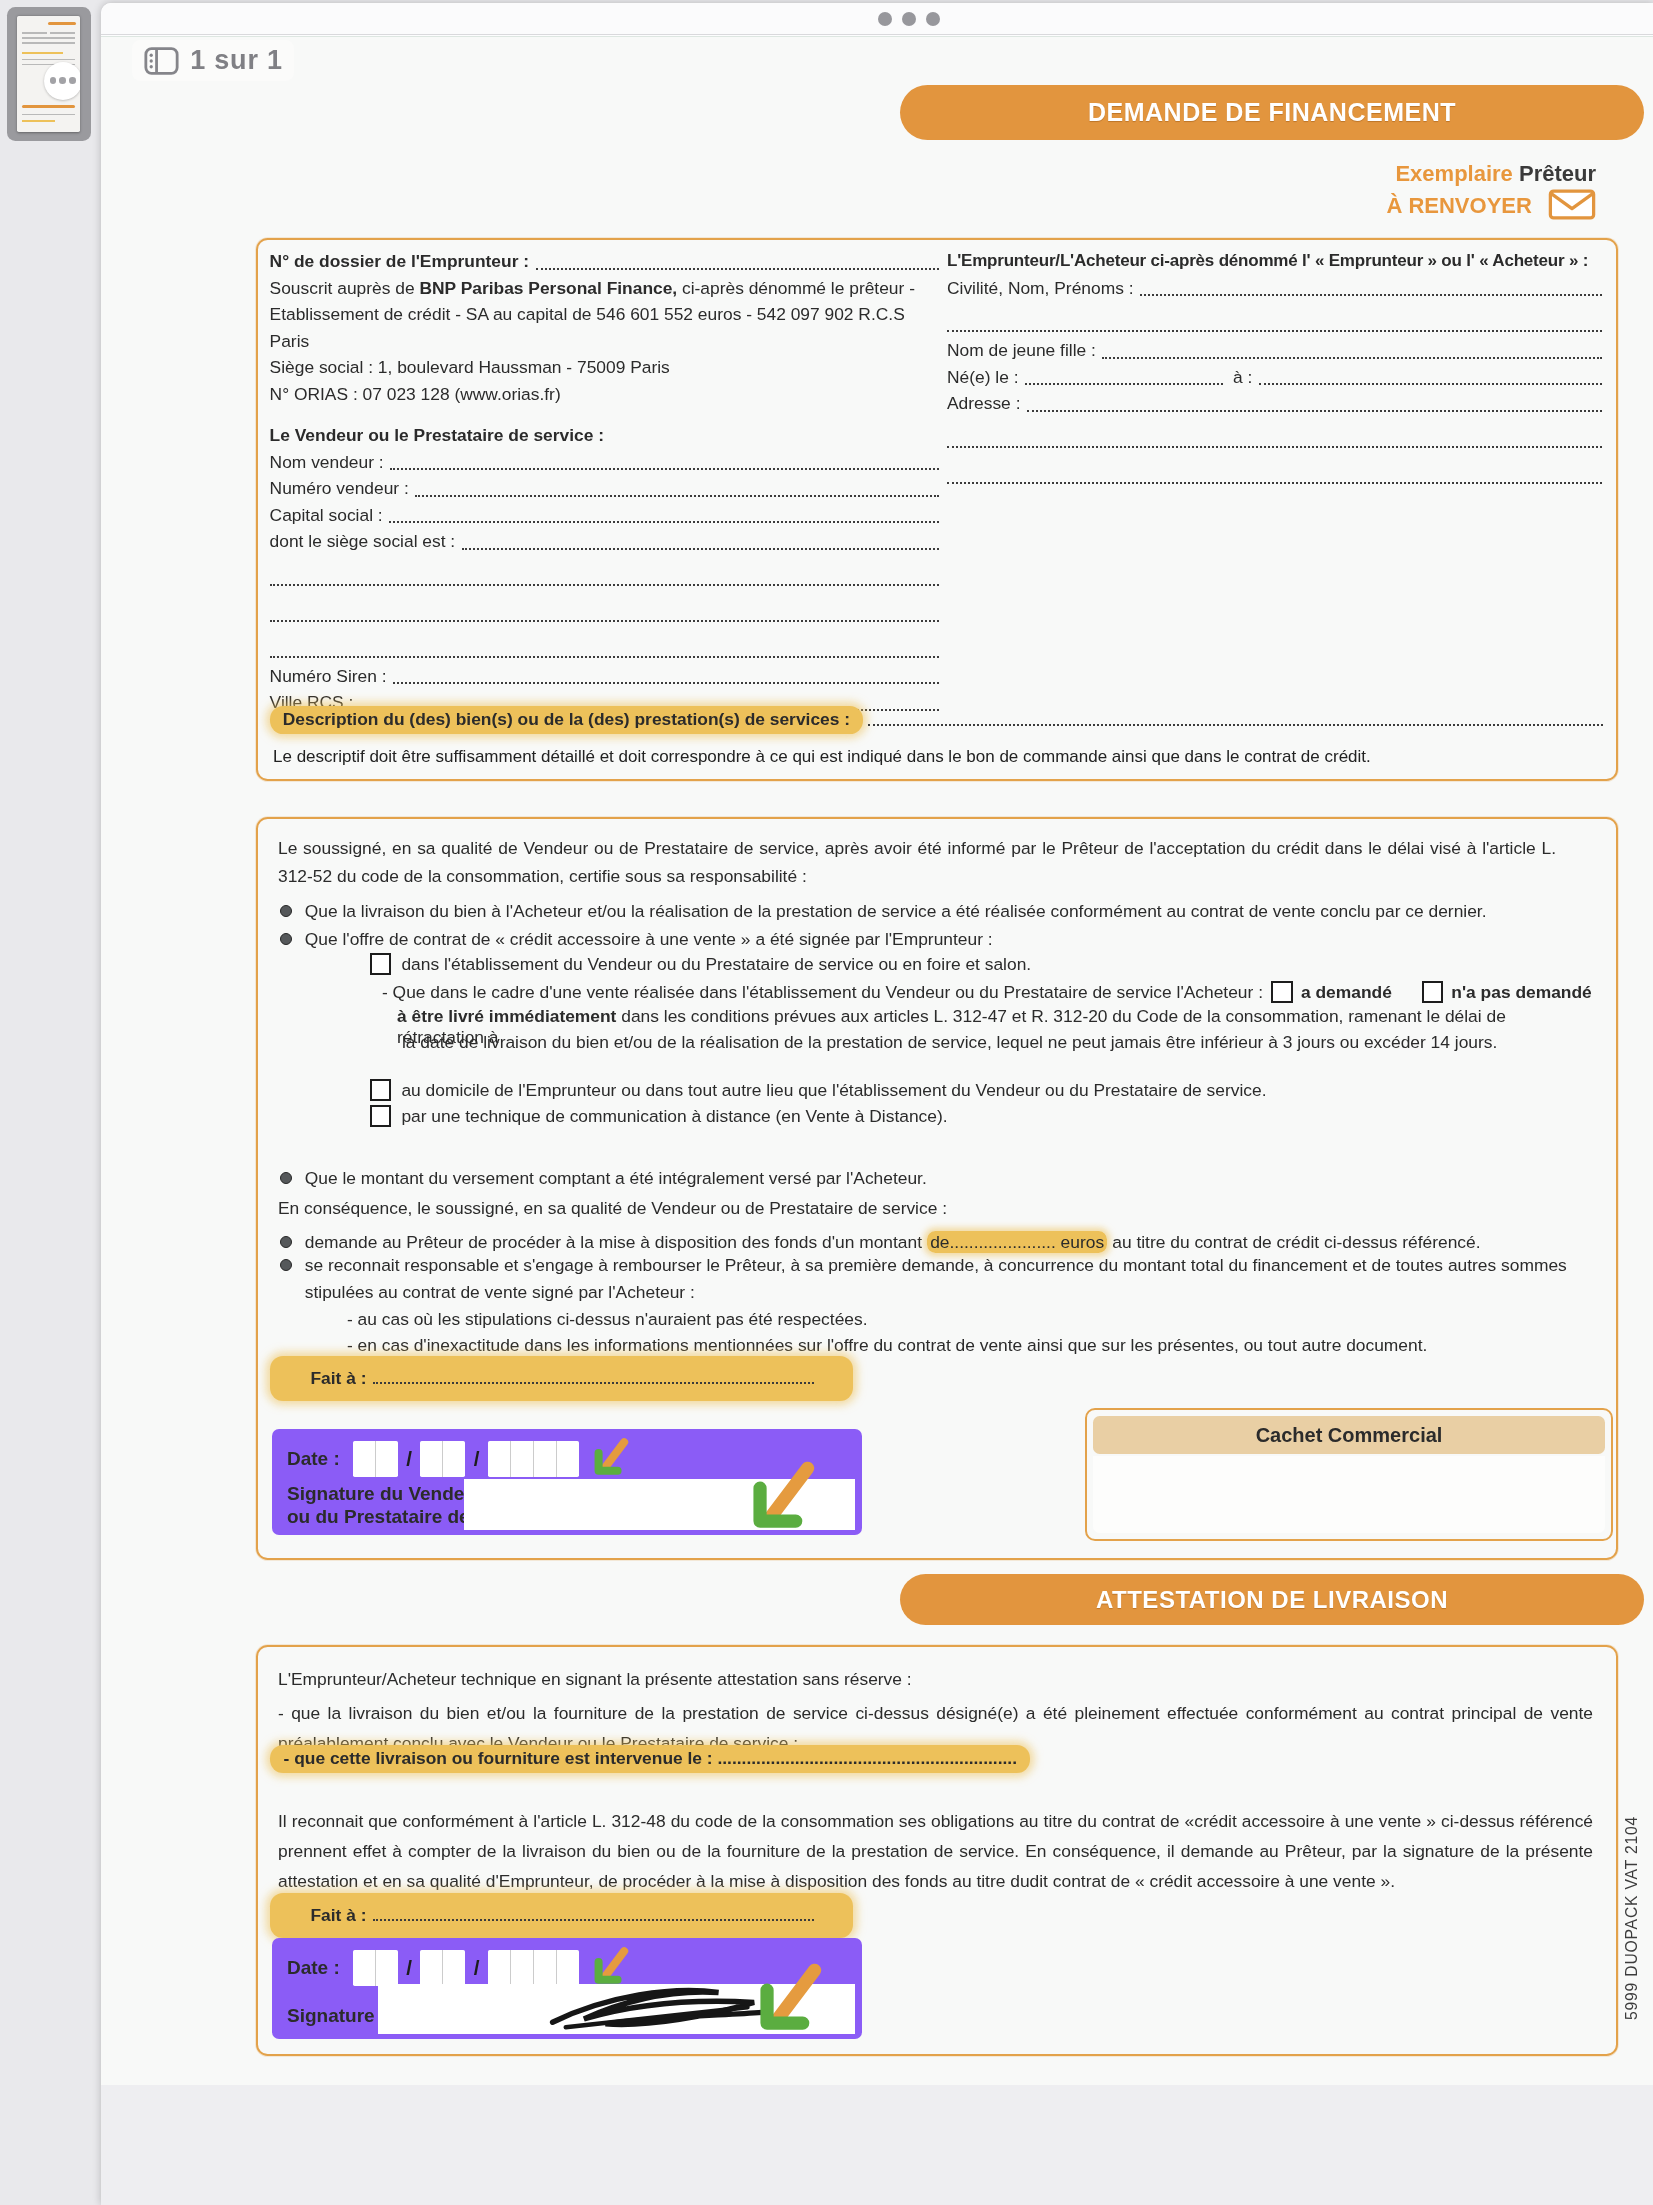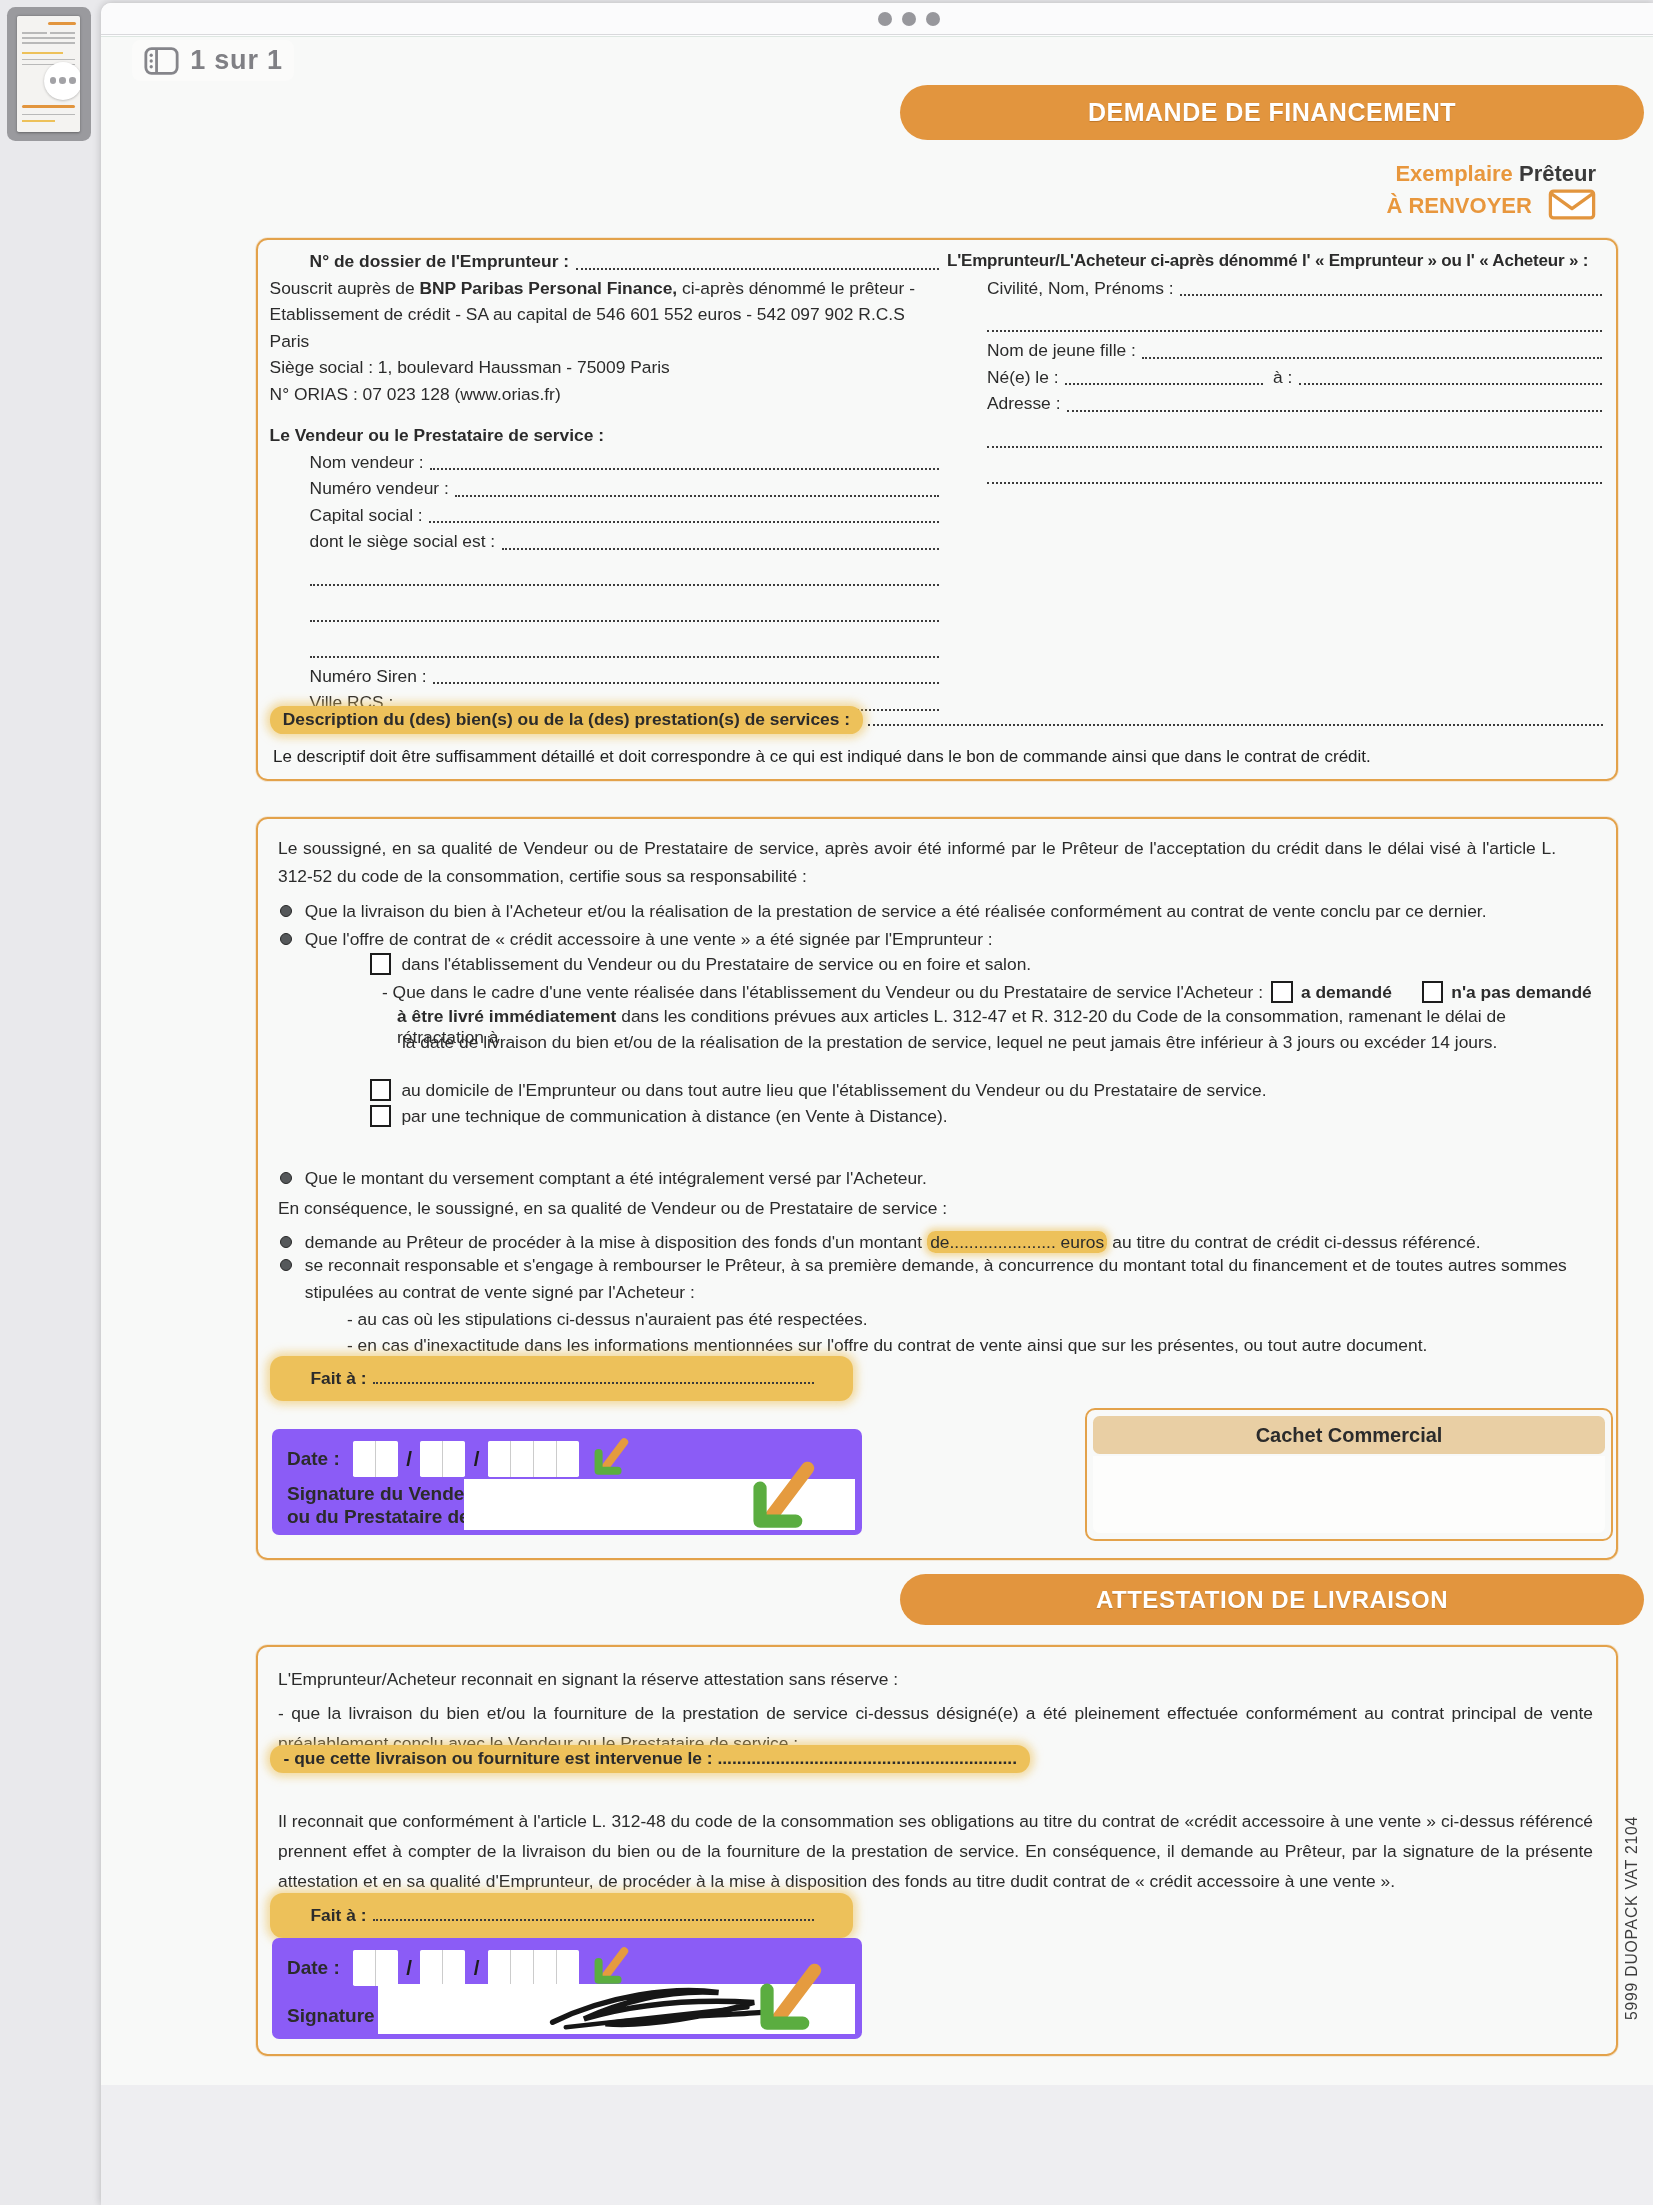--- a/index.html
+++ b/index.html
@@ -38,21 +38,21 @@
   .org{color:#e8973d;} .drk{color:#3a3a3a;}
   .env{display:inline-block;vertical-align:-6.6px;margin-left:10px;}
   .obox{position:absolute;border:2.5px solid #e3a24b;border-radius:11.6px;
     box-shadow:0 0 0 0.8px rgba(227,162,75,.25);}
   .box1{left:256px;top:238px;width:1358px;height:539px;}
   .box2{left:256px;top:817px;width:1358px;height:739px;font-size:17.4px;}
   .box3{left:256px;top:1645px;width:1358px;height:407px;font-size:17.4px;}
   .col{position:absolute;top:8.3px;font-size:17.4px;line-height:26.5px;}
   .colL{left:11.6px;width:671px;}
   .colR{left:689px;width:657px;}
-  .row{display:flex;align-items:flex-end;height:26.5px;margin-left:40px;}
+  .row{display:flex;align-items:flex-end;height:26.5px;}
   .row .lead{flex:1;border-bottom:2.1px dotted #3b3b3b;margin:0 1.7px 5px 6.6px;}
   .bare{height:36px;}
   .bare .lead{margin-left:0;}
   .bl{font-weight:bold;}
   .gap-sm{height:15px;} 
   .abs{position:absolute;}
   .hl-pill{background:#edc15a;border-radius:13.2px;box-shadow:0 0 8.3px 4.1px rgba(237,193,90,.55);
     padding:3.3px 13.2px;font-weight:bold;white-space:nowrap;}
   .hl-inline{background:#edc15a;border-radius:8.3px;box-shadow:0 0 6.6px 3.3px rgba(237,193,90,.55);padding:0.8px 3.3px;}
   .desc-row{position:absolute;left:11.6px;right:13.2px;top:466px;display:flex;align-items:flex-end;font-size:17.4px;}
@@ -319,21 +319,21 @@
 
   <div class="cachet">
     <div class="cachet-hd">Cachet Commercial</div>
     <div class="cachet-body"></div>
   </div>
 </div>
 
 <div class="banner banner2">ATTESTATION DE LIVRAISON</div>
 
 <div class="obox box3">
-  <div class="abs" style="left:20px;top:21.5px;width:1306px;">L'Emprunteur/Acheteur reconnait en signant la réserve attestation sans réserve :</div>
+  <div class="abs" style="left:20px;top:21.5px;width:1306px;">L'Emprunteur/Acheteur technique en signant la présente attestation sans réserve :</div>
   <div class="abs just" style="left:20px;top:51px;width:1315px;line-height:30px;">- que la livraison du bien et/ou la fourniture de la prestation de service ci-dessus désigné(e) a été pleinement effectuée conformément au contrat principal de vente préalablement conclu avec le Vendeur ou le Prestataire de service ;</div>
   <div class="abs hl-pill" style="left:12.4px;top:98px;max-width:744px;font-size:17.4px;">- que cette livraison ou fourniture est intervenue le : ..............................................................</div>
   <div class="abs just" style="left:20px;top:159px;width:1315px;line-height:30px;">Il reconnait que conformément à l'article L. 312-48 du code de la consommation ses obligations au titre du contrat de «crédit accessoire à une vente » ci-dessus référencé prennent effet à compter de la livraison du bien ou de la fourniture de la prestation de service. En conséquence, il demande au Prêteur, par la signature de la présente attestation et en sa qualité d'Emprunteur, de procéder à la mise à disposition des fonds au titre dudit contrat de « crédit accessoire à une vente ».</div>
 
   <div class="fait hl-pill" style="left:12.4px;top:246px;">
     <span class="bl">Fait à :</span>
       <span class="lead"></span>
   </div>
 
   <div class="panel" style="left:14px;top:291px;width:590px;height:101px;">

